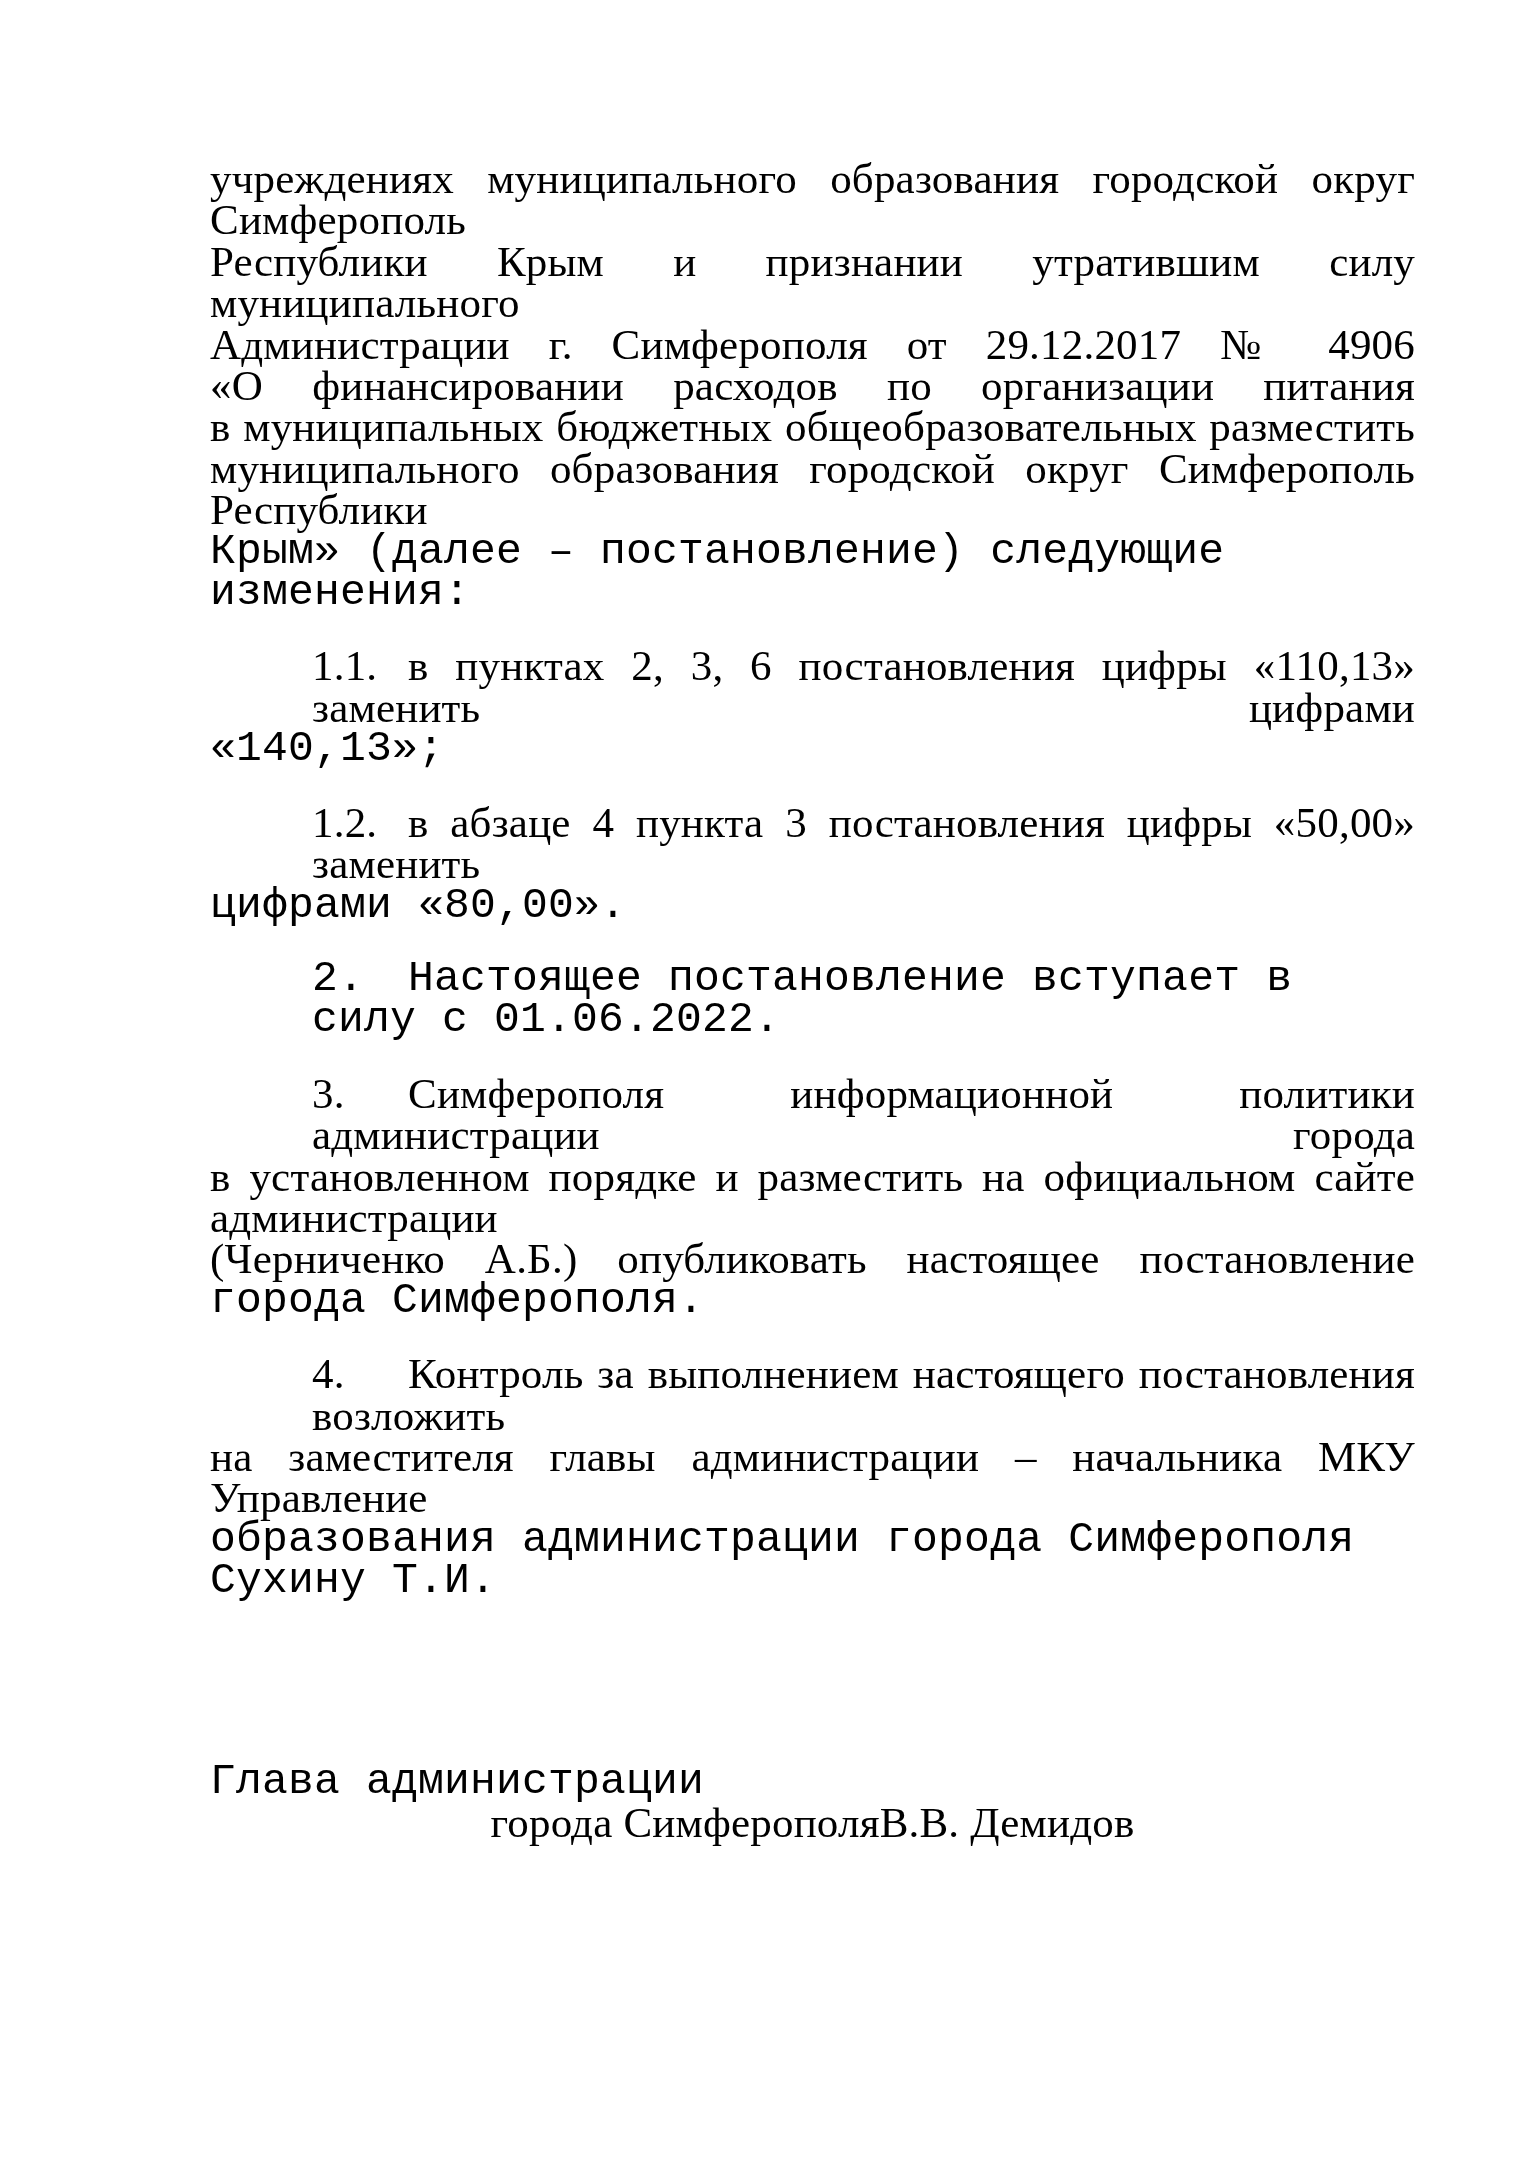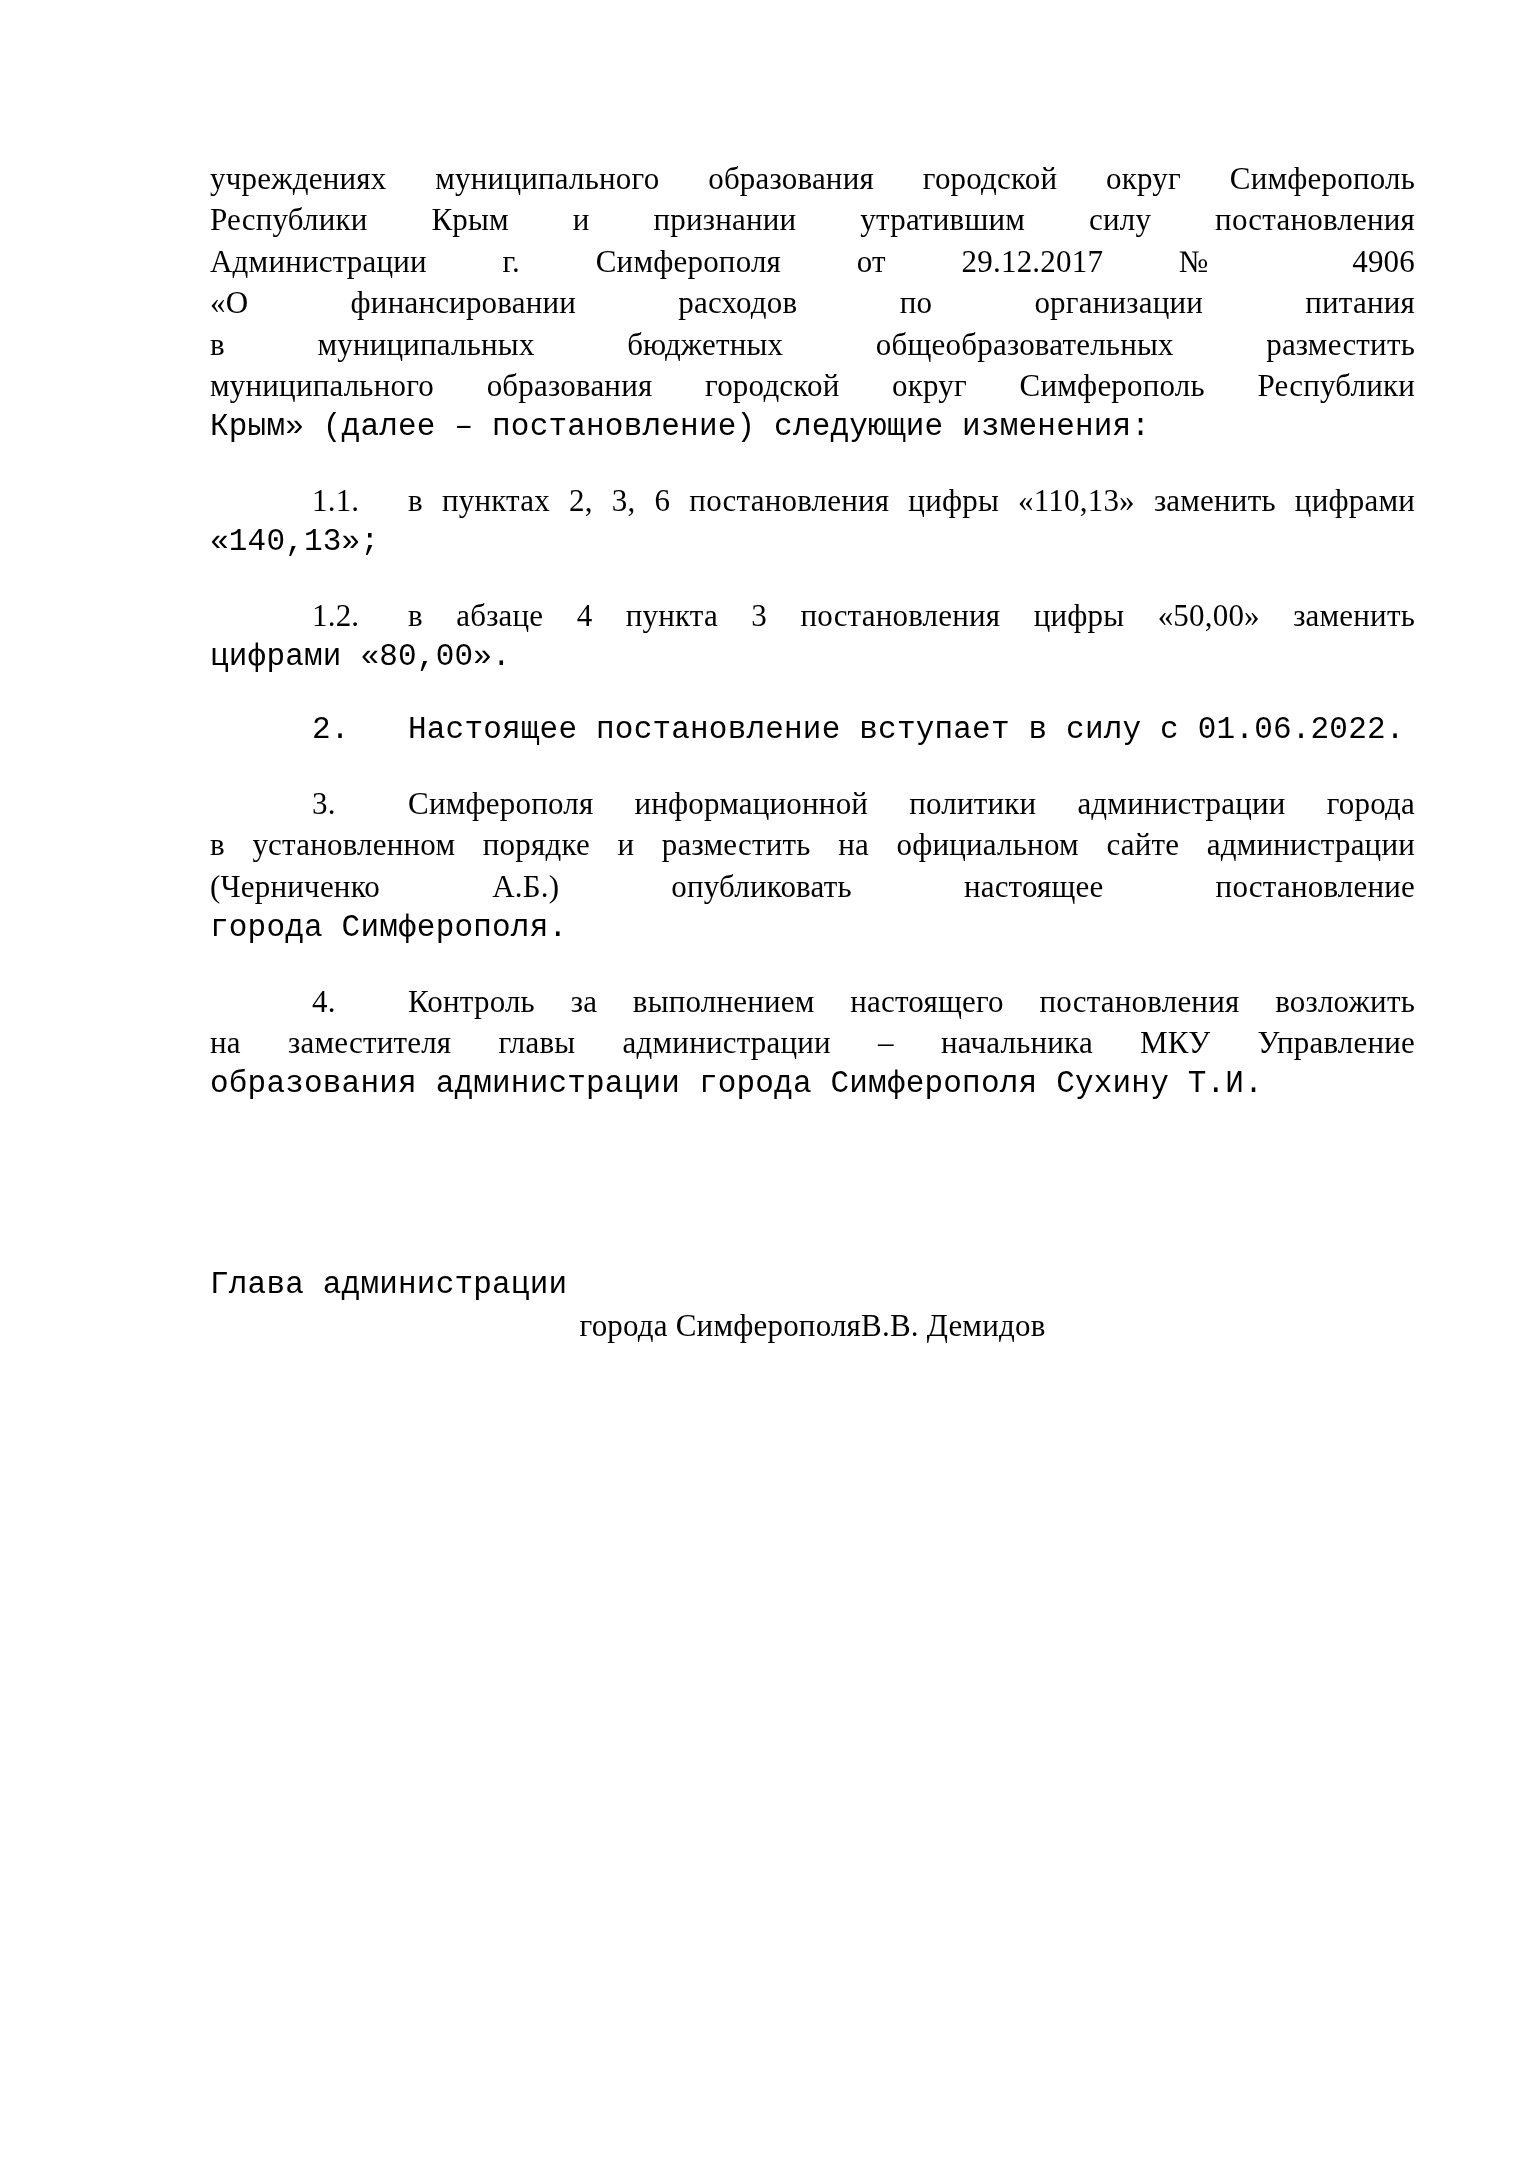--- a/index.html
+++ b/index.html
@@ -20,21 +20,21 @@
     width: 1527px;
     height: 2160px;
     background: #ffffff;
     overflow: hidden;
   }
   .content {
     position: absolute;
     left: 210px;
     top: 158px;
     width: 1205px;
-    font-size: 31px;
+    font-size: 43px;
     line-height: 41.4px;
     letter-spacing: 0.2px;
   }
   .line {
     width: 100%;
     box-sizing: border-box;
     min-height: 41.4px;
   }
   .justify {
     text-align: justify;
@@ -64,21 +64,21 @@
     width: 100%;
   }
 </style>
 </head>
 <body>
 
 <div class="page">
   <div class="content">
 
     <div class="line justify">учреждениях муниципального образования городской округ Симферополь</div>
-    <div class="line justify">Республики Крым и признании утратившим силу постановления</div>
+    <div class="line justify">Республики Крым и признании утратившим силу муниципального</div>
     <div class="line justify">Администрации г. Симферополя от 29.12.2017 № 4906</div>
     <div class="line justify">«О финансировании расходов по организации питания</div>
     <div class="line justify">в муниципальных бюджетных общеобразовательных разместить</div>
     <div class="line justify">муниципального образования городской округ Симферополь Республики</div>
     <div class="line left">Крым» (далее – постановление) следующие изменения:</div>
 
     <div class="line justify indent"><span class="num">1.1.</span><span>в пунктах 2, 3, 6 постановления цифры «110,13» заменить цифрами</span></div>
     <div class="line left">«140,13»;</div>
 
     <div class="line justify indent"><span class="num">1.2.</span><span>в абзаце 4 пункта 3 постановления цифры «50,00» заменить</span></div>

